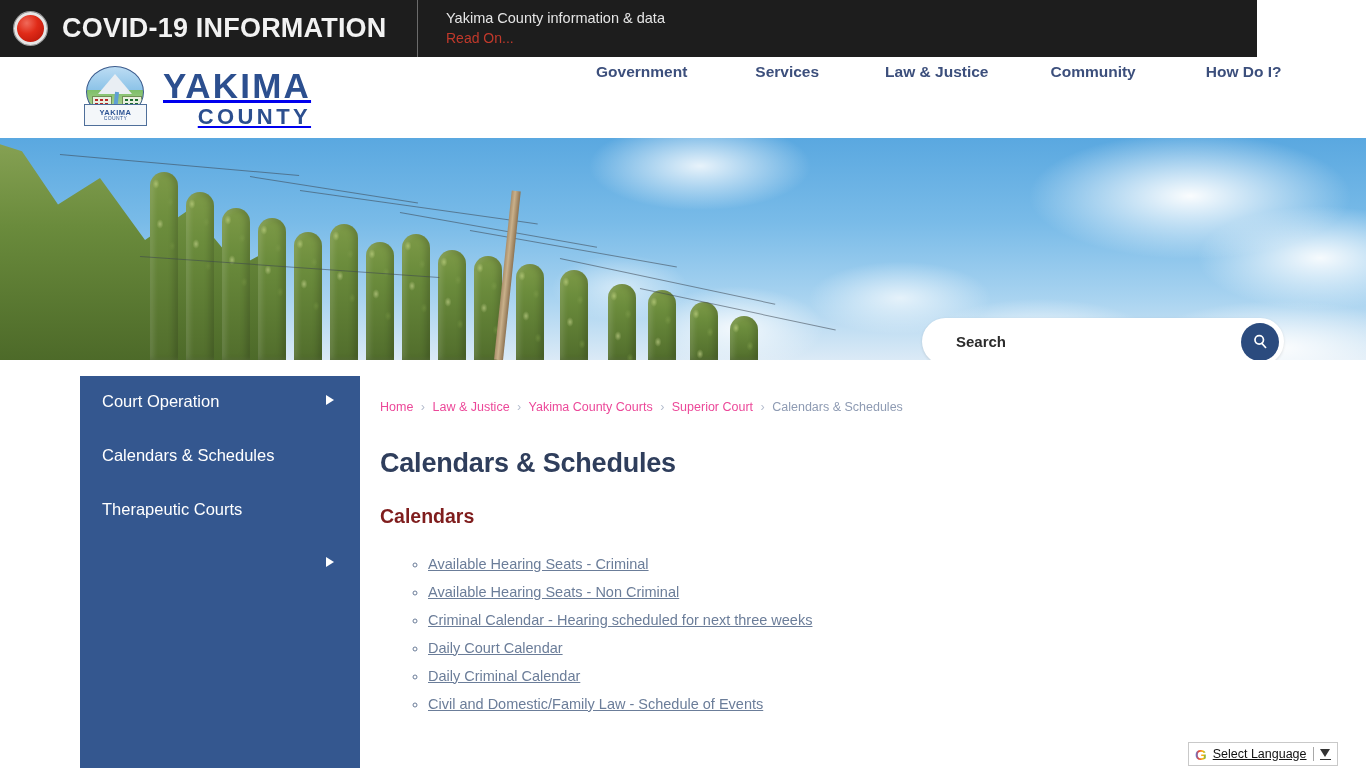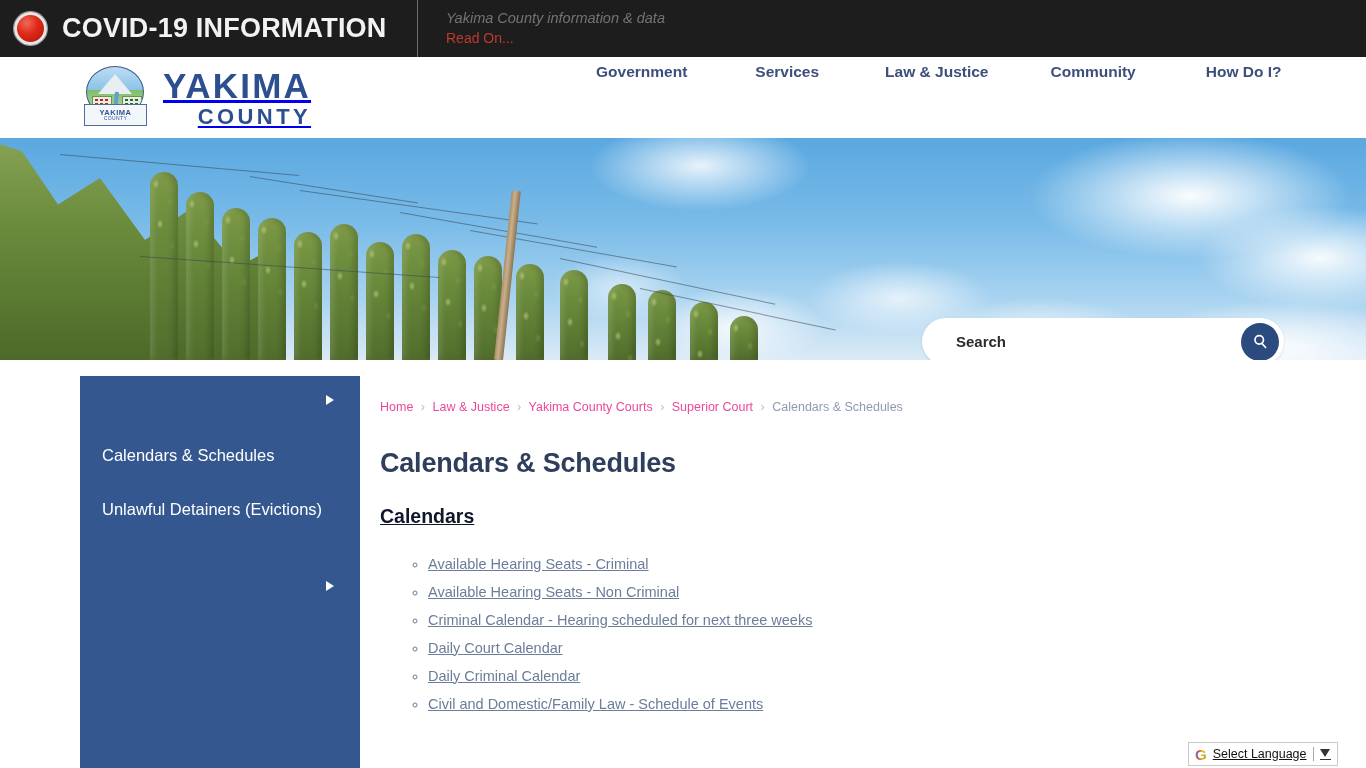--- a/index.html
+++ b/index.html
@@ -8,21 +8,21 @@
     margin: 0; padding: 0;
     width: 1366px; height: 768px;
     overflow: hidden;
     background: #ffffff;
     font-family: "Liberation Sans", sans-serif;
   }
 
   
   .covid-bar {
     position: absolute; left: 0; top: 0;
-    width: 1366px; height: 57px;
+    width: 1257px; height: 57px;
     background: #1d1d1d;
     display: flex; align-items: center;
   }
   .covid-left {
     display: flex; align-items: center;
     height: 57px;
     padding-left: 14px;
     padding-right: 18px;
     border-right: 1px solid #6b6b6b;
     min-width: 418px;
@@ -40,23 +40,22 @@
     font-size: 27px;
     font-weight: bold;
     letter-spacing: 0.2px;
     white-space: nowrap;
   }
   .covid-right {
     padding-left: 28px;
     line-height: 1.35;
   }
   .covid-sub {
-    color: #737373;
+    color: #e5e5e5;
     font-size: 14.5px;
-    font-style: italic;
   }
   .covid-readon {
     color: #c0392b;
     font-size: 14px;
     text-decoration: none;
     display: block;
     margin-top: 1px;
   }
 
   
@@ -294,22 +293,21 @@
     margin: 34px 0 0 0;
     font-size: 27px;
     font-weight: bold;
     color: #2f3e5c;
     letter-spacing: -.2px;
   }
   .section-title {
     margin: 26px 0 0 0;
     font-size: 19.5px;
     font-weight: bold;
-    color: #0f172a;
-    text-decoration: underline;
+    color: #7f1d1d;
   }
   .link-list {
     margin: 22px 0 0 0;
     padding-left: 48px;
     list-style: circle;
   }
   .link-list li {
     color: #6b7d99;
     font-size: 14px;
     line-height: 28px;
@@ -438,27 +436,28 @@
         <line x1="11.6" y1="12.2" x2="16" y2="17" stroke="#ffffff" stroke-width="2" stroke-linecap="round"></line>
       </svg>
     </button>
   </div>
 </div>
 
 <div class="page-body">
 
   <nav class="sidebar">
     <a class="side-item" href="#">
+      <span class="side-label">Court Operation</span>
       <span class="side-arrow"></span>
     </a>
     <a class="side-item" href="#">
       <span class="side-label">Calendars &amp; Schedules</span>
     </a>
-    <a class="side-item tall" href="#">
-      <span class="side-label">Unlawful Detainers (Evictions)</span>
+    <a class="side-item" href="#">
+      <span class="side-label">Therapeutic Courts</span>
     </a>
     <a class="side-item" href="#">
       <span class="side-arrow"></span>
     </a>
   </nav>
 
   <div class="content">
 
     <div class="breadcrumb">
       <a href="#">Home</a>

